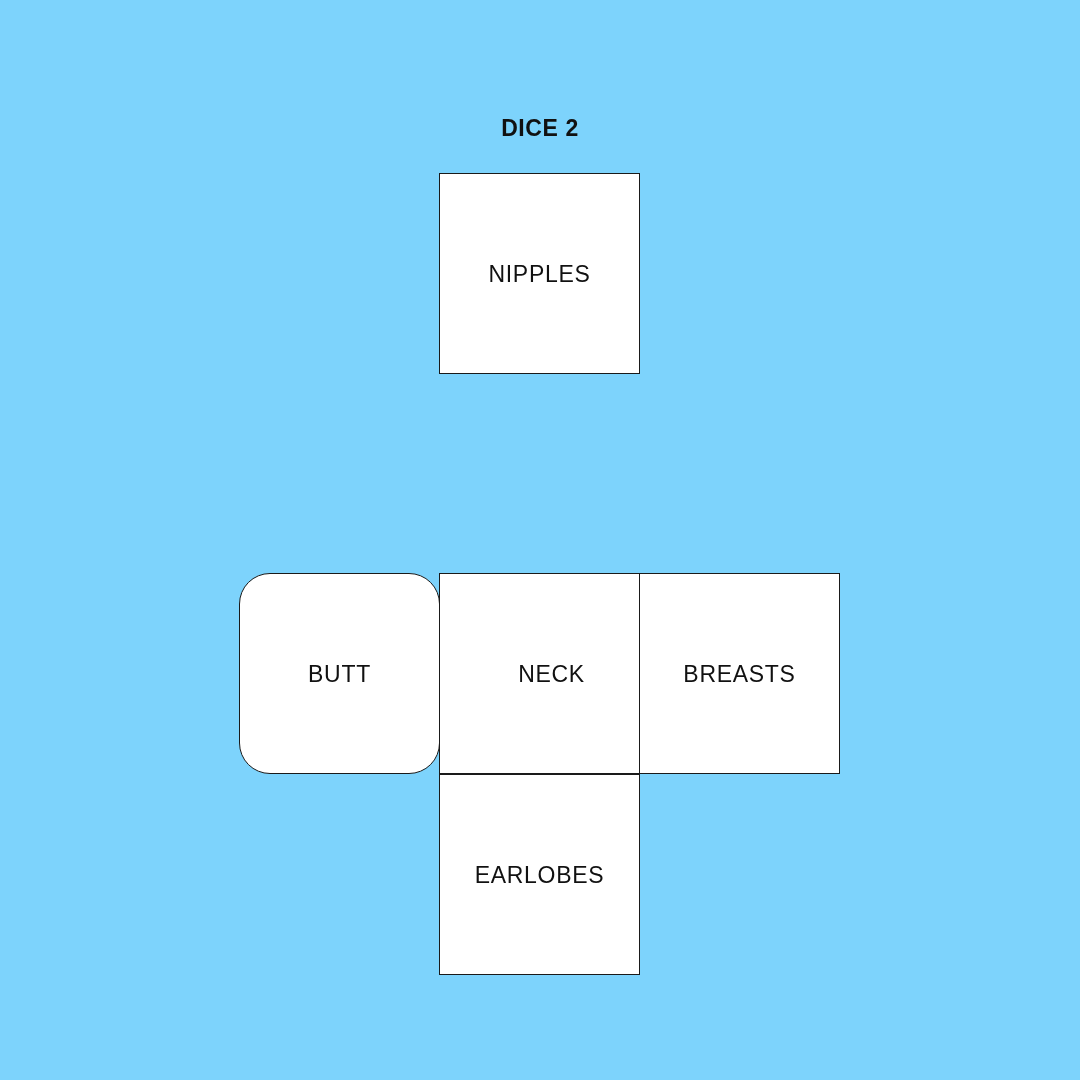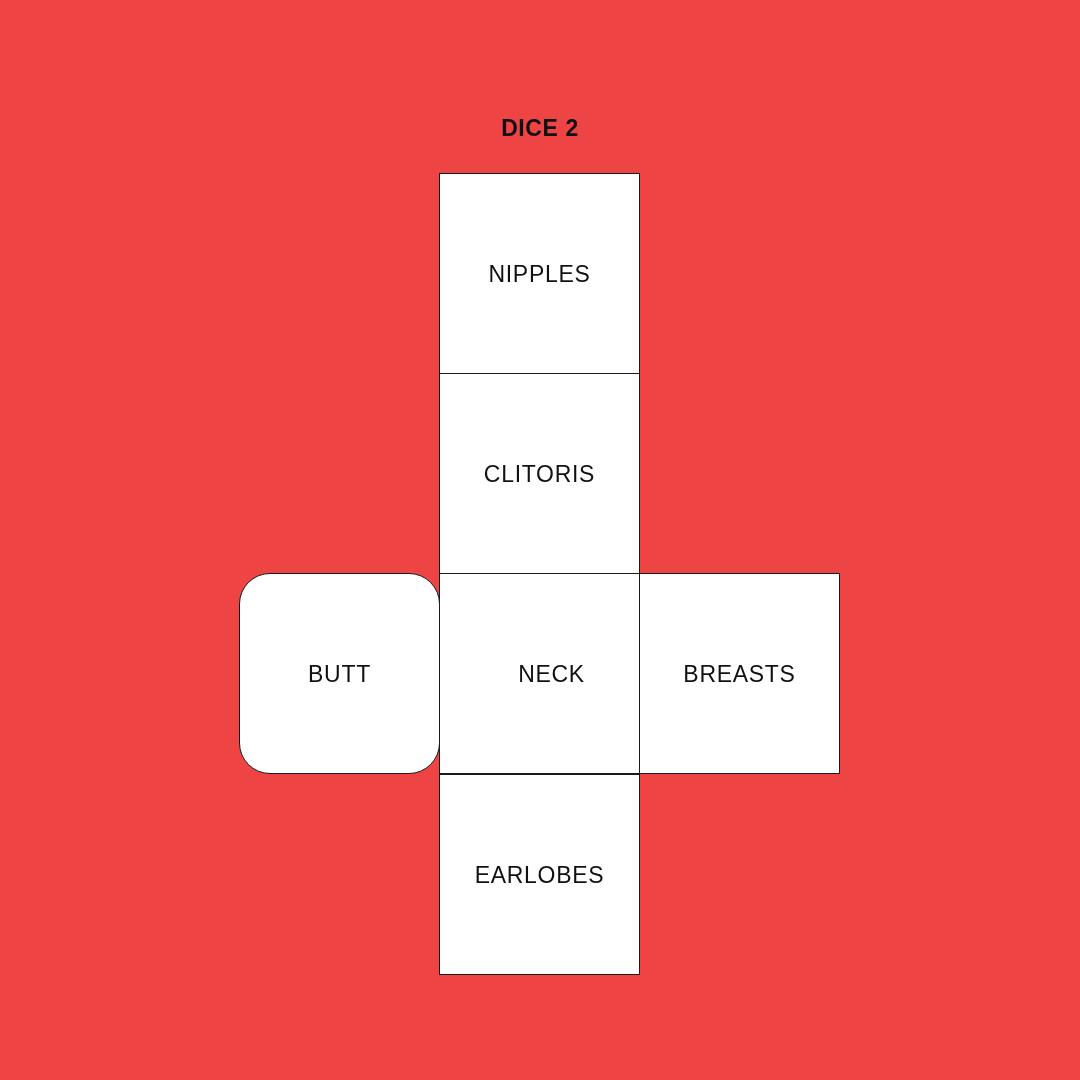--- a/index.html
+++ b/index.html
@@ -13,21 +13,21 @@
     height: 1080px;
     overflow: hidden;
     font-family: "Liberation Sans", sans-serif;
     -webkit-font-smoothing: antialiased;
   }
 
   #canvas {
     position: relative;
     width: 1080px;
     height: 1080px;
-    background: #ef4444;
+    background: #7dd3fc;
   }
 
   #page-title {
     position: absolute;
     left: 0;
     top: 113px;
     width: 1080px;
     text-align: center;
     font-size: 23px;
     font-weight: bold;
@@ -80,23 +80,20 @@
 <div id="canvas">
 
   <div id="page-title">DICE 2</div>
 
   <div class="net">
 
     <div class="face face-top">
       <span class="face-label">NIPPLES</span>
     </div>
 
-    <div class="face face-upper">
-      <span class="face-label">CLITORIS</span>
-    </div>
 
     <div class="face face-left">
       <span class="face-label">BUTT</span>
     </div>
 
     <div class="face face-center">
       <span class="face-label">NECK</span>
     </div>
 
     <div class="face face-right">

